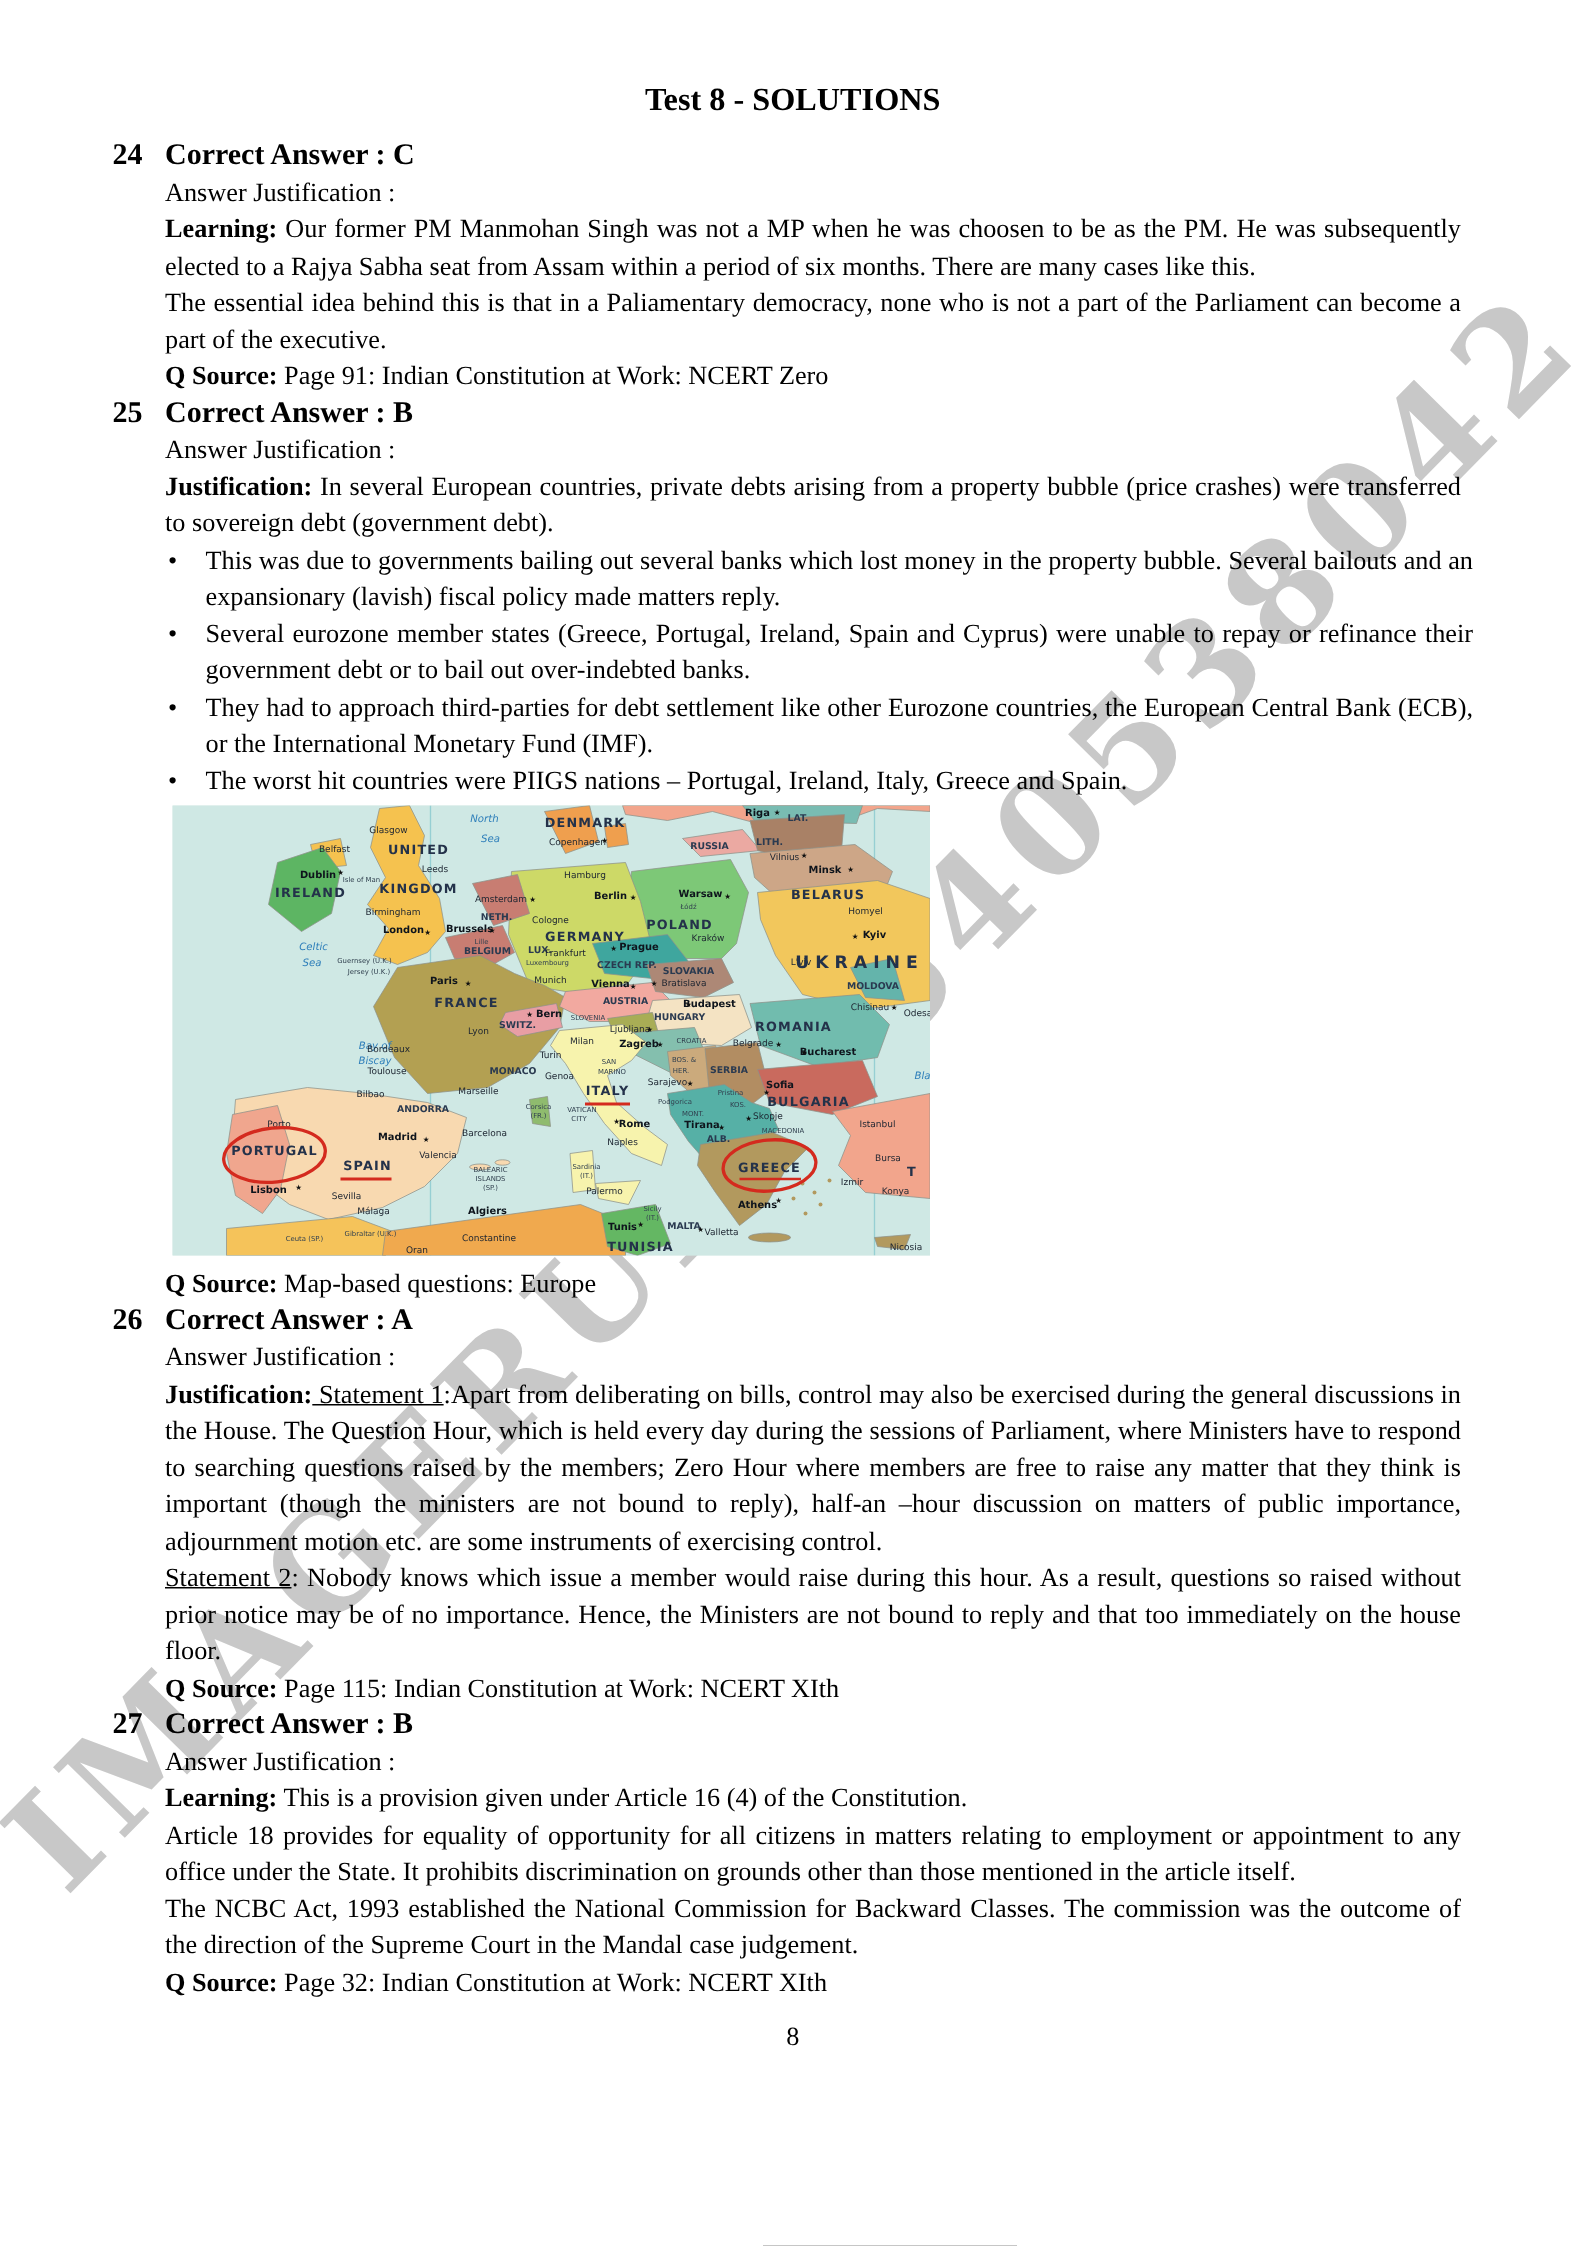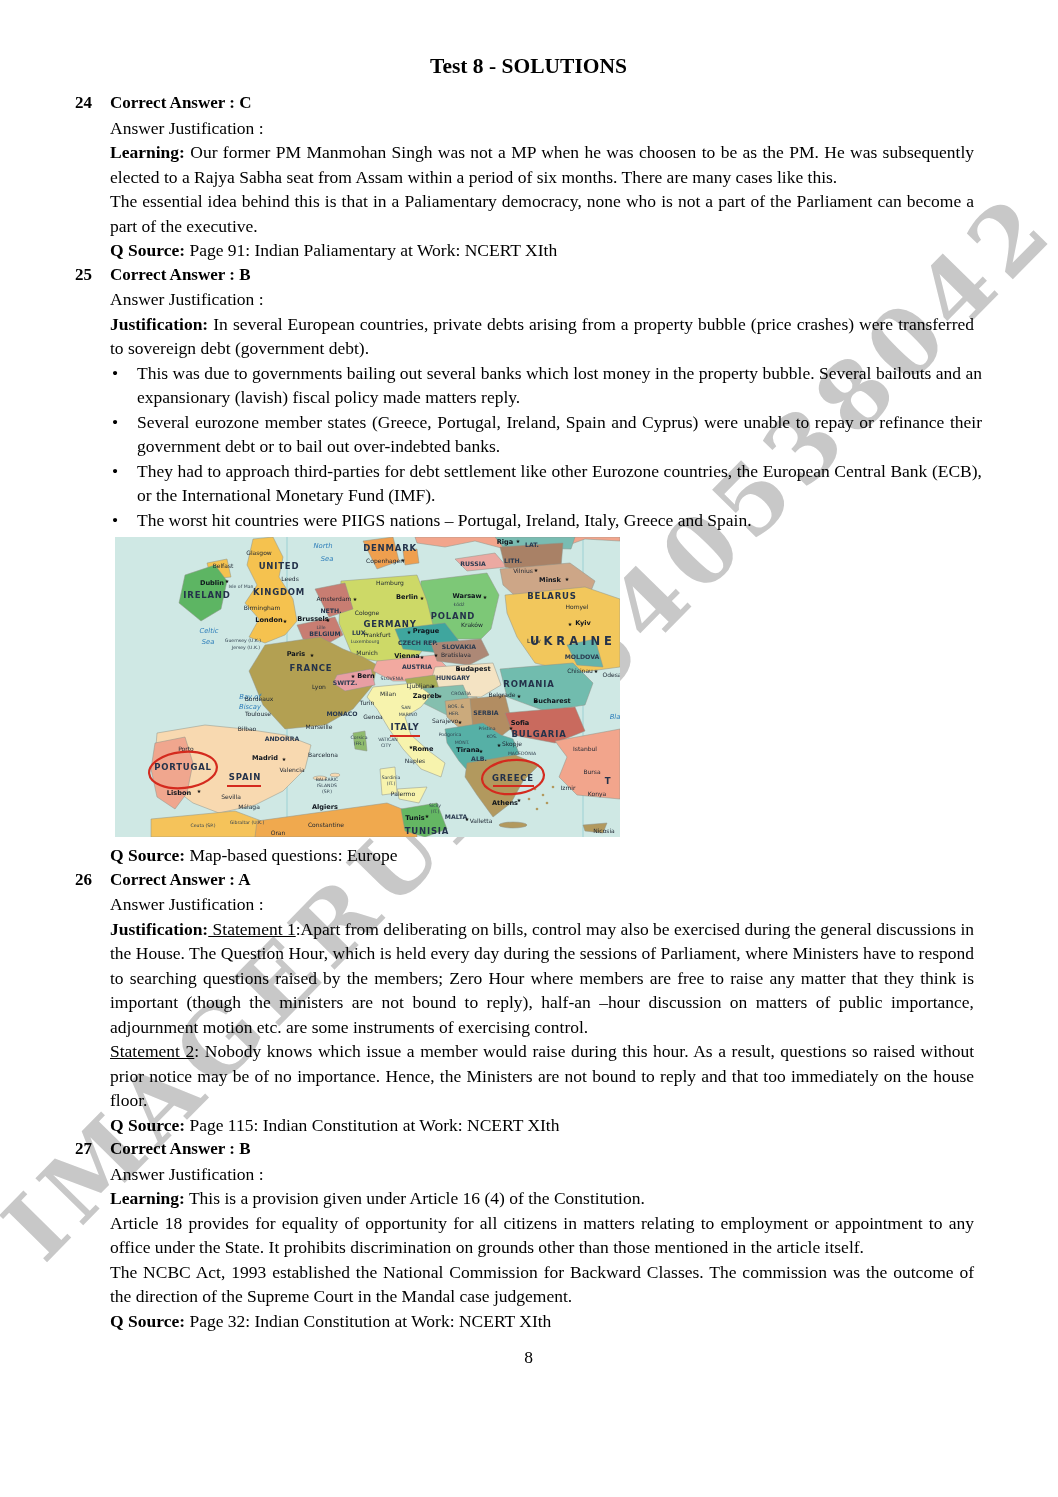--- a/index.html
+++ b/index.html
@@ -11,21 +11,21 @@
   .watermark{
     position:absolute;left:-296px;top:672px;width:1650px;z-index:1;
     transform:rotate(-45.5deg);
     font-family:"DejaVu Serif",serif;font-weight:bold;
     font-size:92px;letter-spacing:9px;white-space:nowrap;text-align:center;
     color:#bfbfbf;opacity:.85;user-select:none;
   }
   .content{position:relative;z-index:2;padding:54px 76px 0 75px;}
   .title{margin:0 0 12px 0;text-align:center;font-size:21.5px;font-weight:bold;}
   .q{margin:0;}
-  .qhead{display:flex;font-weight:bold;font-size:17px;line-height:24.5px;}
+  .qhead{display:flex;font-weight:bold;font-size:20px;line-height:24.5px;}
   .qnum{width:35px;flex:none;}
   .body{margin:0 8px 0 35px;font-size:17.5px;line-height:24.5px;text-align:justify;}
   .nj{text-align:left;}
   .u{text-decoration:underline;}
   b{font-weight:bold;}
   ul.bul{margin:0 0 0 35px;padding:0;list-style:none;}
   ul.bul li{position:relative;padding-left:27px;font-size:17.5px;line-height:24.5px;text-align:justify;}
   ul.bul li::before{content:"\2022";position:absolute;left:2px;top:0;font-size:17.5px;}
   .mapwrap{margin:5px 0 6px 40px;width:581px;height:300px;line-height:0;}
   .mapwrap svg{display:block;background:#cfe8e4;}
@@ -57,21 +57,21 @@
     <h1 class="title">Test 8 - SOLUTIONS</h1>
 
     <div class="q">
       <div class="qhead">
         <span class="qnum">24</span>
         <span>Correct Answer : C</span>
       </div>
       <p class="body nj">Answer Justification :</p>
       <p class="body"><b>Learning:</b><span> Our former PM Manmohan Singh was not a MP when he was choosen to be as the PM. He was subsequently elected to a Rajya Sabha seat from Assam within a period of six months. There are many cases like this.</span></p>
       <p class="body">The essential idea behind this is that in a Paliamentary democracy, none who is not a part of the Parliament can become a part of the executive.</p>
-      <p class="body nj"><b>Q Source:</b><span> Page 91: Indian Paliamentary at Work: NCERT XIth</span></p>
+      <p class="body nj"><b>Q Source:</b><span> Page 91: Indian Constitution at Work: NCERT Zero</span></p>
     </div>
 
     <div class="q">
       <div class="qhead">
         <span class="qnum">25</span>
         <span>Correct Answer : B</span>
       </div>
       <p class="body nj">Answer Justification :</p>
       <p class="body"><b>Justification:</b><span> In several European countries, private debts arising from a property bubble (price crashes) were transferred to sovereign debt (government debt).</span></p>
       <ul class="bul">

